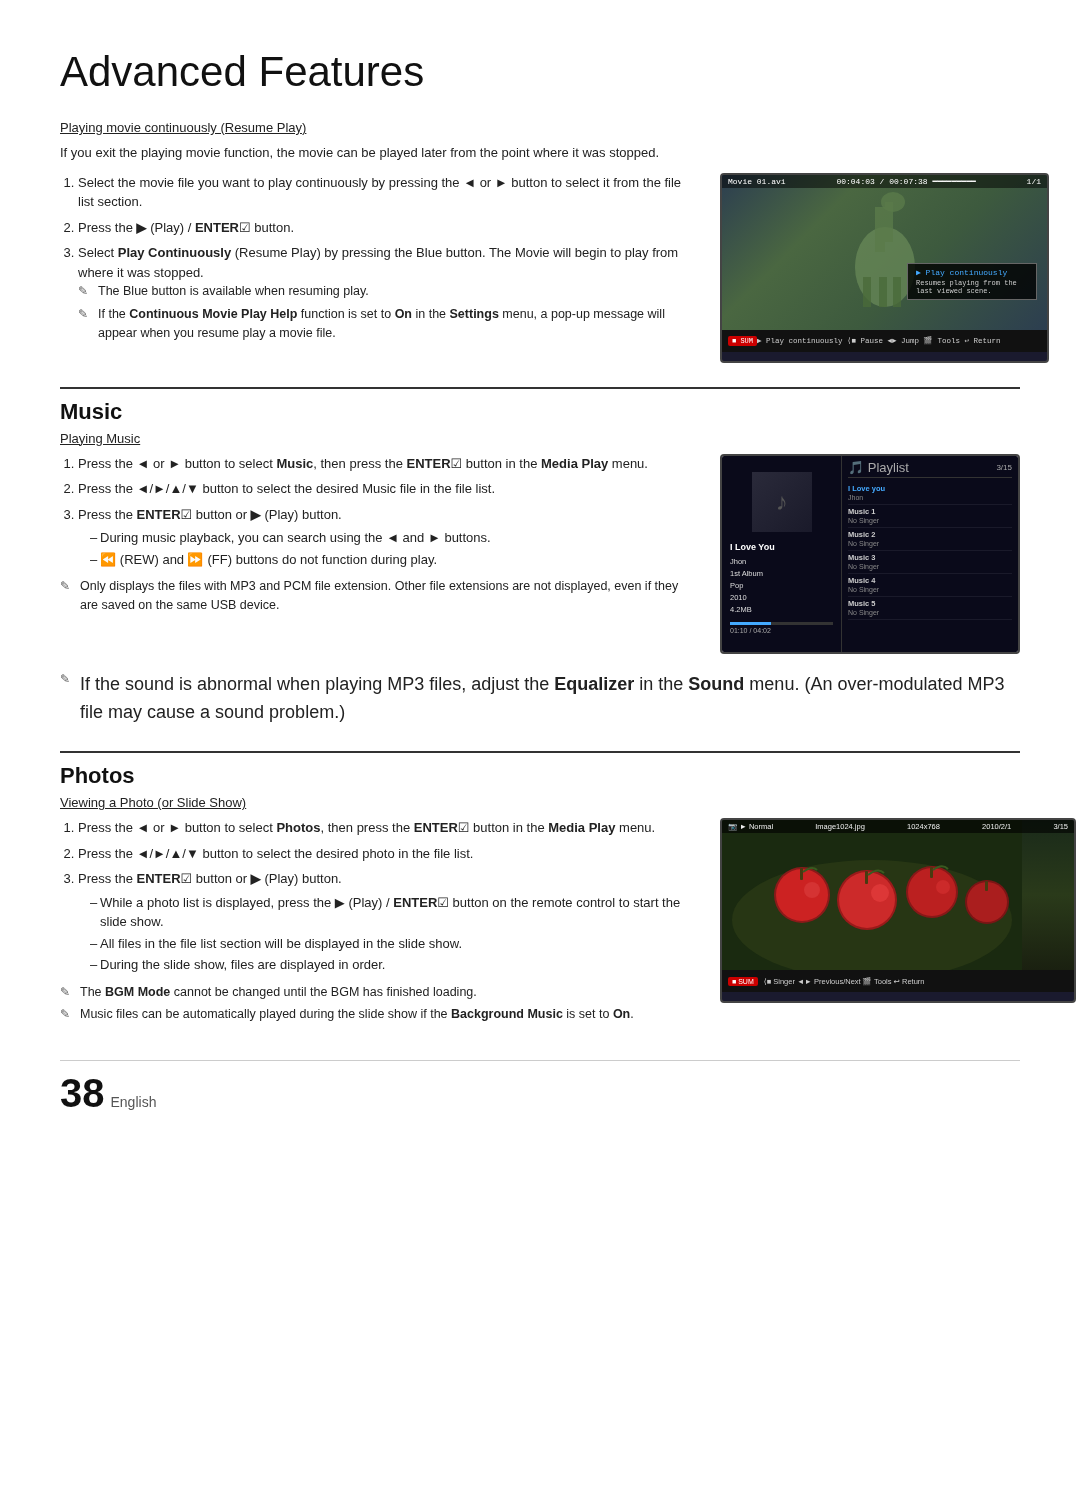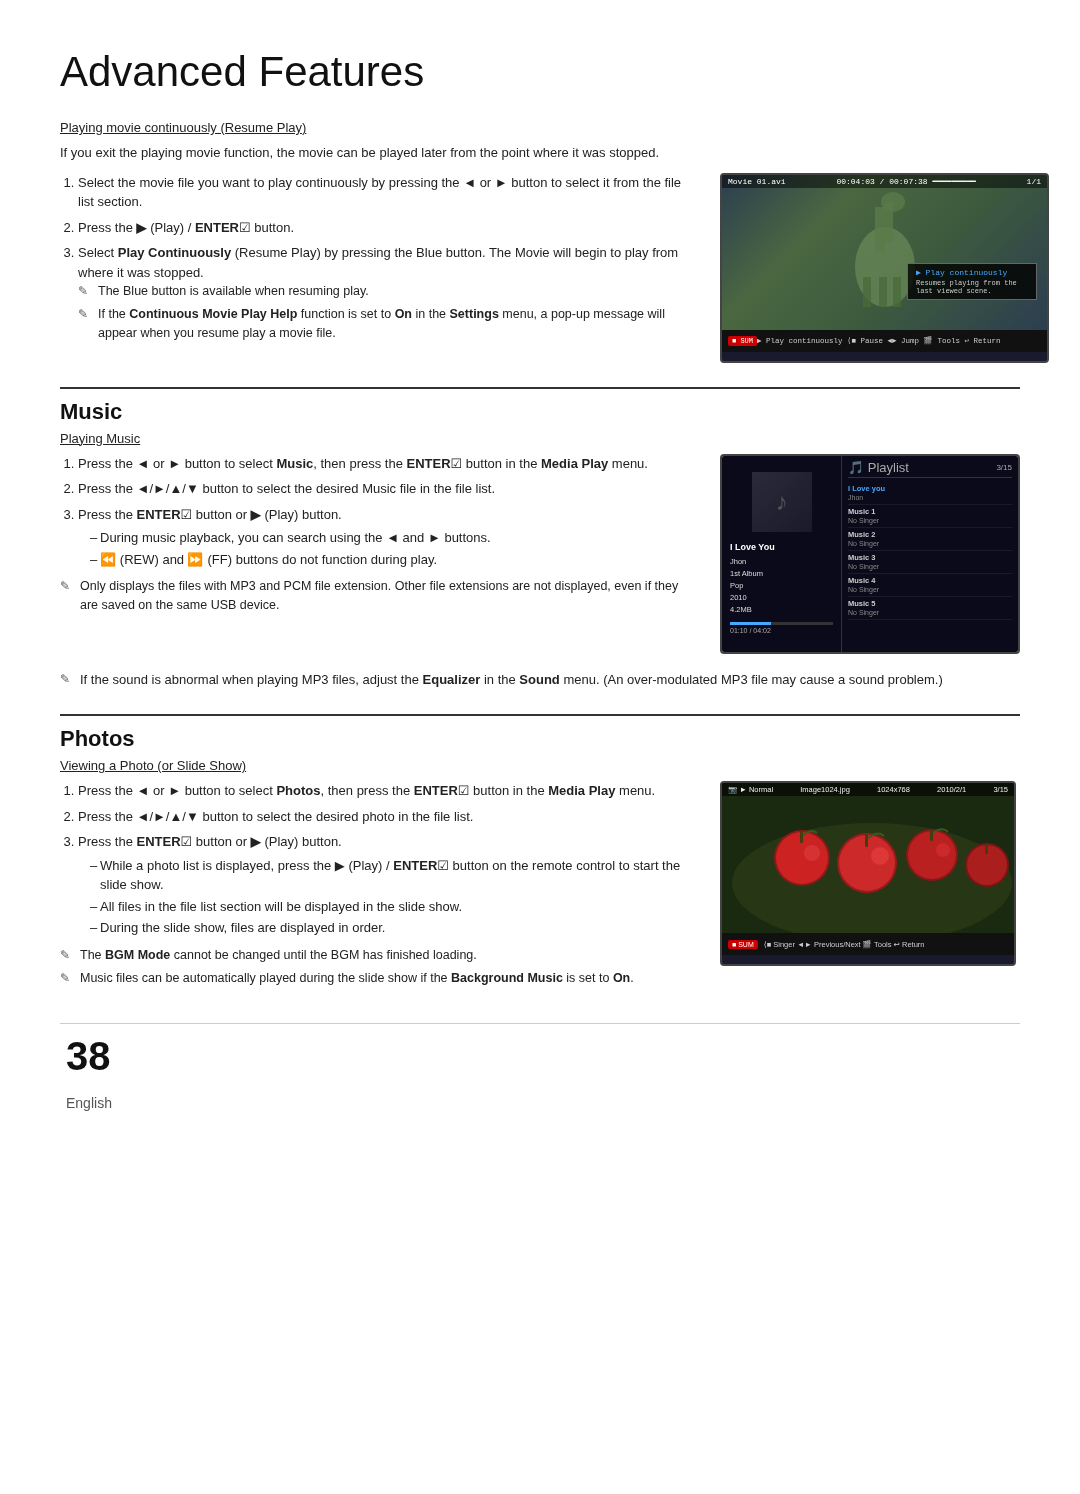--- a/index.html
+++ b/index.html
@@ -105,21 +105,21 @@
       margin-bottom: 2px;
     }
 
     .dash-list li::before {
       content: "–";
       position: absolute;
       left: 0;
     }
 
     .note-block {
-      font-size: 13px;
+      font-size: 18px;
       line-height: 1.6;
       margin: 6px 0;
       padding-left: 20px;
       position: relative;
       color: #222;
     }
 
     .note-block::before {
       content: "✎";
       position: absolute;
@@ -144,21 +144,21 @@
       height: 190px;
       font-family: Liberation Mono, monospace;
     }
 
     .tv-screen-music {
       width: 300px;
       height: 200px;
     }
 
     .tv-screen-photo {
-      width: 296px;
+      width: 356px;
       height: 185px;
     }
 
     
     .movie-bg {
       width: 100%;
       height: 155px;
       background: linear-gradient(135deg, #2c3e50 0%, #4a6741 30%, #3d5a3e 60%, #2c3e50 100%);
       position: relative;
       display: flex;
@@ -356,21 +356,20 @@
       margin-left: 6px;
     }
 
     .page-footer {
       margin-top: 30px;
       border-top: 1px solid #ccc;
       padding-top: 10px;
       display: flex;
       align-items: baseline;
       gap: 0;
-      flex-direction: column;
     }
 
     strong { font-weight: bold; }
 
     .intro-text {
       font-size: 13px;
       line-height: 1.5;
       margin-bottom: 10px;
     }
 

